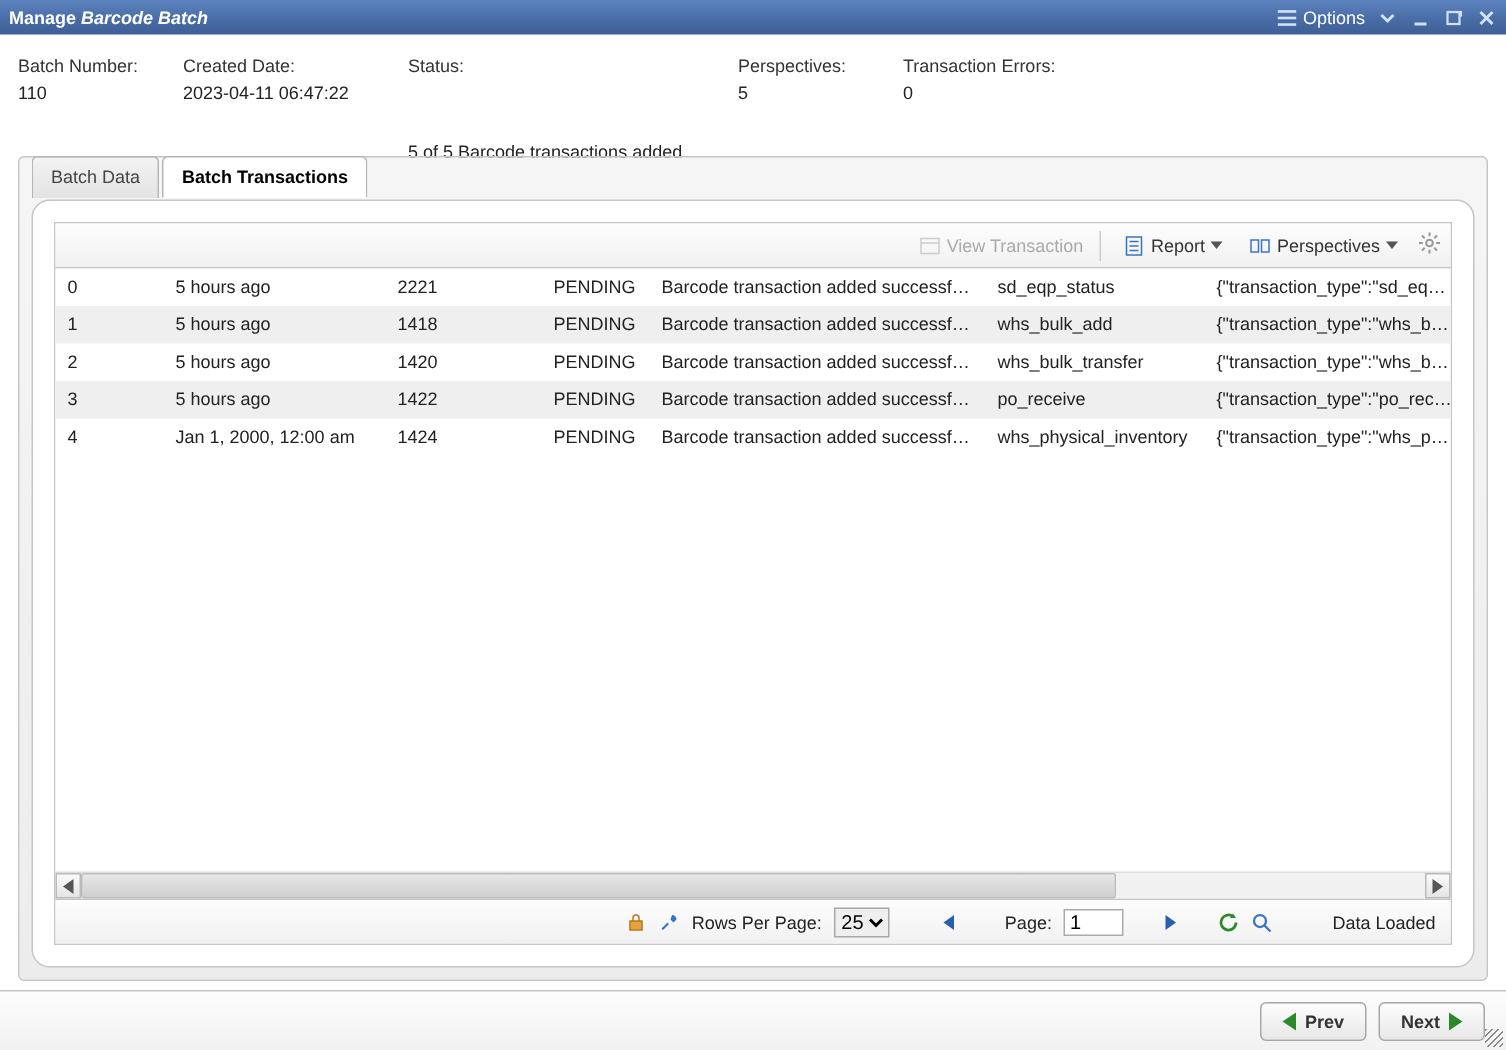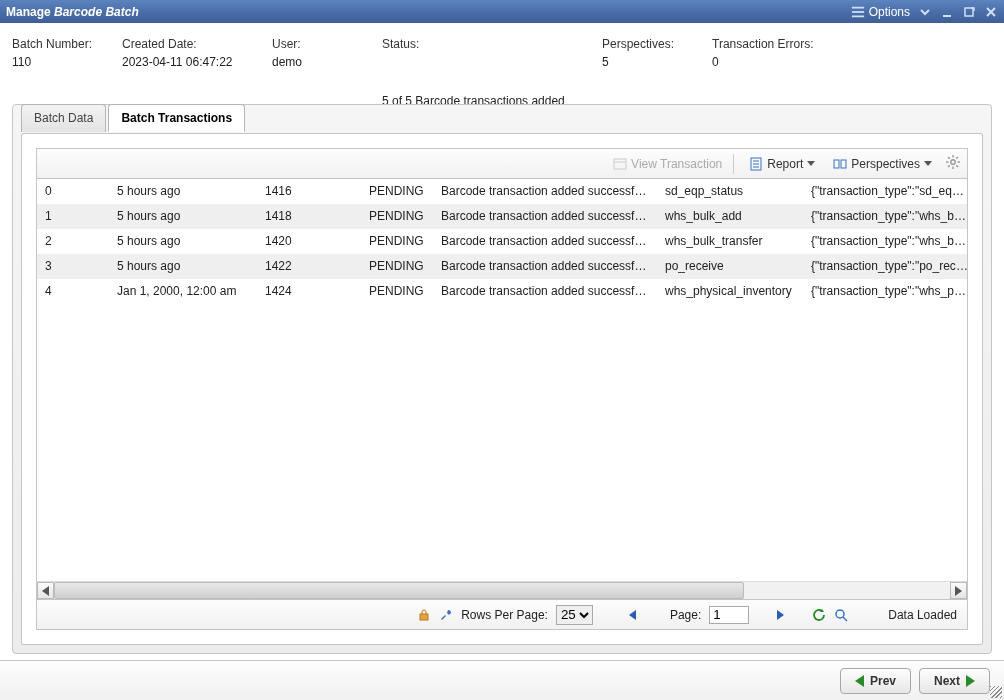--- a/index.html
+++ b/index.html
@@ -84,21 +84,21 @@
     color:#000;
     font-weight:bold;
     border-bottom:1px solid #fff;
     z-index:3;
   }
   .tab-body {
     position:absolute;
     top:28px;left:8px;right:8px;bottom:8px;
     background:#fff;
     border:1px solid #c5c5c5;
-    border-radius:2px;
+    border-radius:12px;
   }
   
   .grid-wrap {
     position:absolute;
     top:14px;left:14px;right:14px;bottom:14px;
     border:1px solid #c5c5c5;
     background:#fff;
     display:flex;
     flex-direction:column;
   }
@@ -237,24 +237,20 @@
 
 <div class="info-row">
   <div class="info-col col-batch">
     <span class="lbl">Batch Number:</span>
     <span class="val">110</span>
   </div>
   <div class="info-col col-created">
     <span class="lbl">Created Date:</span>
     <span class="val">2023-04-11 06:47:22</span>
   </div>
-  <div class="info-col col-user">
-    <span class="lbl">User:</span>
-    <span class="val">demo</span>
-  </div>
   <div class="info-col col-status">
     <span class="lbl">Status:</span>
     <span class="val">5 of 5 Barcode transactions added successfully.</span>
   </div>
   <div class="info-col col-trans">
     <span class="lbl">Perspectives:</span>
     <span class="val">5</span>
   </div>
   <div class="info-col col-err">
     <span class="lbl">Transaction Errors:</span>
@@ -318,21 +314,21 @@
               </g>
             </svg>
         </span>
       </div>
 
 
       <div class="rows">
         <div class="row">
           <div class="cell c-index">0</div>
           <div class="cell c-scan">5 hours ago</div>
-          <div class="cell c-tnum">1416</div>
+          <div class="cell c-tnum">2221</div>
           <div class="cell c-stat">PENDING</div>
           <div class="cell c-msg">Barcode transaction added successfully.</div>
           <div class="cell c-type">sd_eqp_status</div>
           <div class="cell c-data">{"transaction_type":"sd_eqp_statu</div>
         </div>
         <div class="row alt">
           <div class="cell c-index">1</div>
           <div class="cell c-scan">5 hours ago</div>
           <div class="cell c-tnum">1418</div>
           <div class="cell c-stat">PENDING</div>

